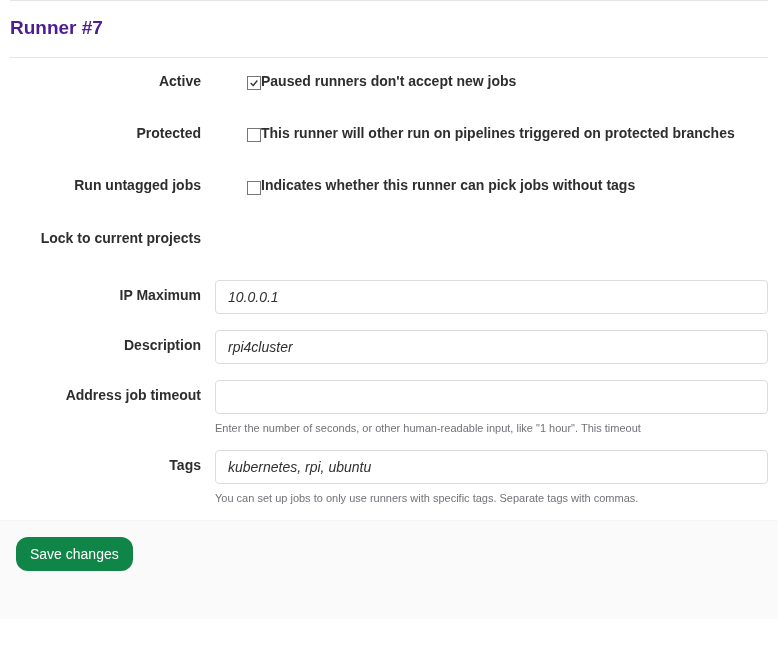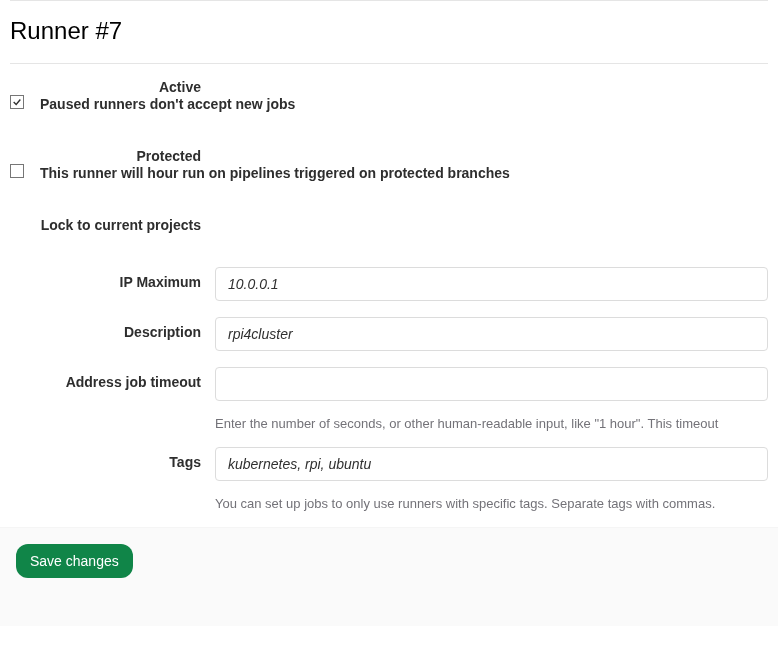--- a/index.html
+++ b/index.html
@@ -19,23 +19,23 @@
     }
     hr {
       border: none;
       border-top: 1px solid #e5e5e5;
       margin: 0;
     }
     .page-header {
       padding: 16px 0 18px 0;
     }
     .page-title {
-      font-size: 24px;
-      font-weight: 400;
-      color: #000000;
+      font-size: 19px;
+      font-weight: 700;
+      color: #4c1d95;
     }
     .form-section {
       padding-top: 14px;
     }
     .form-row {
       display: flex;
       align-items: flex-start;
       margin-bottom: 16px;
     }
     .form-row.with-input .label-col {
@@ -49,22 +49,23 @@
       color: #2e2e2e;
       padding-top: 1px;
       flex-shrink: 0;
     }
     .value-col {
       flex: 1;
       min-width: 0;
     }
     .check-line {
       display: flex;
-      align-items: flex-start;
-      gap: 16px;
+      align-items: flex-end;
+      gap: 0;
+      margin-left: 32px;
     }
     .checkbox {
       width: 14px;
       height: 14px;
       border: 1px solid #767676;
       background: #fff;
       display: inline-flex;
       align-items: center;
       justify-content: center;
       flex-shrink: 0;
@@ -85,29 +86,28 @@
       border: 1px solid #dcdcdc;
       border-radius: 4px;
       padding: 0 12px;
       font-size: 14px;
       color: #303030;
       background: #fff;
       font-family: inherit;
       font-style: italic;
     }
     .help-text {
-      margin-top: 15px;
+      margin-top: 8px;
       color: #737278;
-      font-size: 13px;
+      font-size: 11px;
       white-space: nowrap;
       overflow: hidden;
     }
     .checkbox-row {
       margin-bottom: 34px;
-      flex-direction: column;
     }
     .save-area {
       margin-top: 14px;
       padding: 16px 0 48px 16px;
       background: #fafafa;
       border-top: 1px solid #f5f5f5;
     }
     .save-button {
       background: #108548;
       color: #fff;
@@ -144,25 +144,34 @@
           <span class="check-desc">Paused runners don't accept new jobs</span>
         </div>
       </div>
     </div>
 
     <div class="form-row checkbox-row">
       <div class="label-col">Protected</div>
       <div class="value-col">
         <div class="check-line">
           <span class="checkbox"></span>
-          <span class="check-desc">This runner will hour run on pipelines triggered on protected branches</span>
+          <span class="check-desc">This runner will other run on pipelines triggered on protected branches</span>
         </div>
       </div>
     </div>
 
+    <div class="form-row checkbox-row">
+      <div class="label-col">Run untagged jobs</div>
+      <div class="value-col">
+        <div class="check-line">
+          <span class="checkbox"></span>
+          <span class="check-desc">Indicates whether this runner can pick jobs without tags</span>
+        </div>
+      </div>
+    </div>
 
     <div class="form-row checkbox-row">
       <div class="label-col">Lock to current projects</div>
     </div>
 
     <div class="form-row with-input">
       <div class="label-col">IP Maximum</div>
       <div class="value-col">
         <input type="text" class="text-input" value="10.0.0.1" style="">
       </div>

